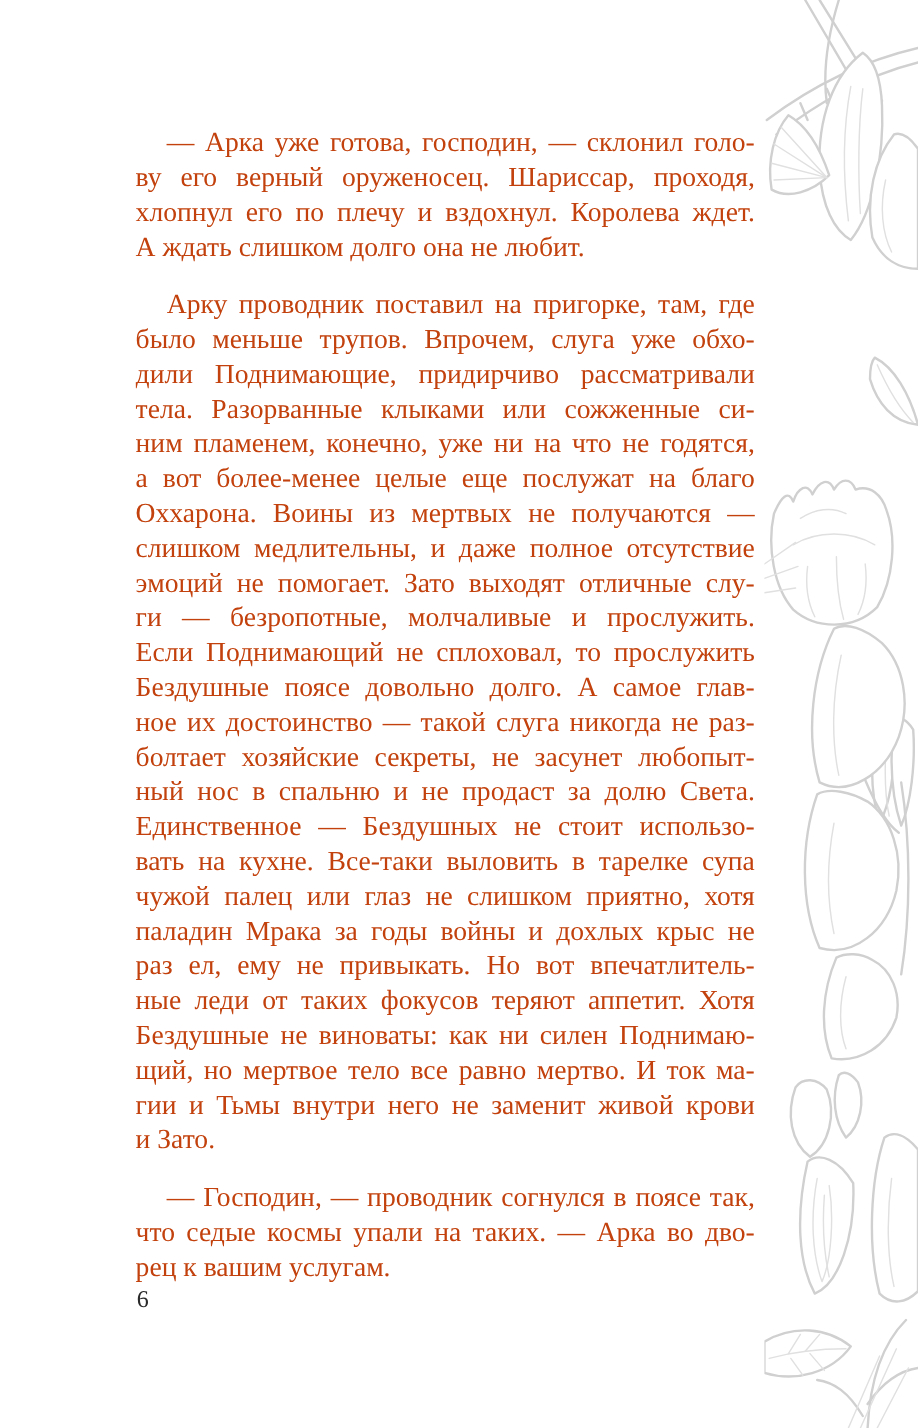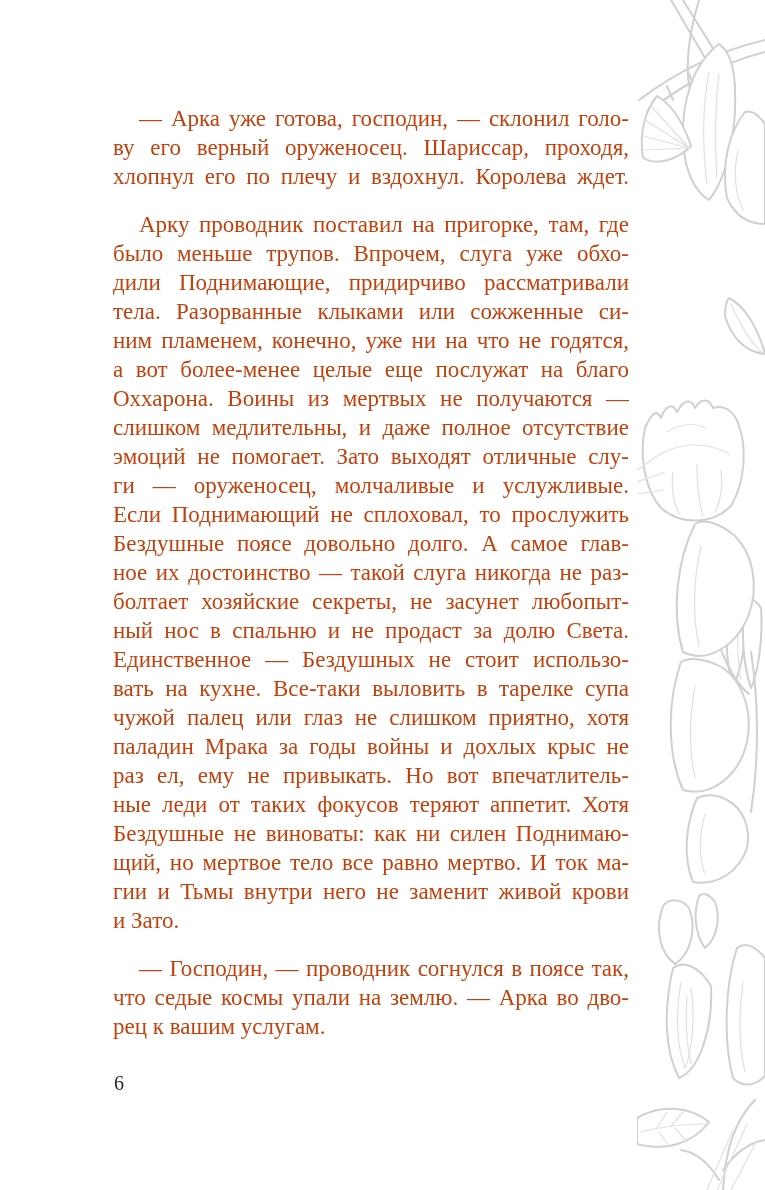--- a/index.html
+++ b/index.html
@@ -124,50 +124,51 @@
       <path stroke="#e0e0e0" stroke-width="1.2" d="M80,1190 L110,1124"></path>
       <path stroke="#e0e0e0" stroke-width="1.2" d="M94,1190 L120,1140"></path>
     </g>
   </svg>
 
   <div class="text-block">
       <div class="para">
         <div class="line first">— Арка уже готова, господин, — склонил голо-</div>
         <div class="line">ву его верный оруженосец. Шариссар, проходя,</div>
         <div class="line">хлопнул его по плечу и вздохнул. Королева ждет.</div>
+        <div class="line last">А ждать слишком долго она не любит.</div>
       </div>
       <div class="para">
         <div class="line first">Арку проводник поставил на пригорке, там, где</div>
         <div class="line">было меньше трупов. Впрочем, слуга уже обхо-</div>
         <div class="line">дили Поднимающие, придирчиво рассматривали</div>
         <div class="line">тела. Разорванные клыками или сожженные си-</div>
         <div class="line">ним пламенем, конечно, уже ни на что не годятся,</div>
         <div class="line">а вот более-менее целые еще послужат на благо</div>
         <div class="line">Оххарона. Воины из мертвых не получаются —</div>
         <div class="line">слишком медлительны, и даже полное отсутствие</div>
         <div class="line">эмоций не помогает. Зато выходят отличные слу-</div>
-        <div class="line">ги — оруженосец, молчаливые и услужливые.</div>
+        <div class="line">ги — безропотные, молчаливые и прослужить.</div>
         <div class="line">Если Поднимающий не сплоховал, то прослужить</div>
         <div class="line">Бездушные поясе довольно долго. А самое глав-</div>
         <div class="line">ное их достоинство — такой слуга никогда не раз-</div>
         <div class="line">болтает хозяйские секреты, не засунет любопыт-</div>
         <div class="line">ный нос в спальню и не продаст за долю Света.</div>
         <div class="line">Единственное — Бездушных не стоит использо-</div>
         <div class="line">вать на кухне. Все-таки выловить в тарелке супа</div>
         <div class="line">чужой палец или глаз не слишком приятно, хотя</div>
         <div class="line">паладин Мрака за годы войны и дохлых крыс не</div>
         <div class="line">раз ел, ему не привыкать. Но вот впечатлитель-</div>
         <div class="line">ные леди от таких фокусов теряют аппетит. Хотя</div>
         <div class="line">Бездушные не виноваты: как ни силен Поднимаю-</div>
         <div class="line">щий, но мертвое тело все равно мертво. И ток ма-</div>
         <div class="line">гии и Тьмы внутри него не заменит живой крови</div>
         <div class="line last">и Зато.</div>
       </div>
       <div class="para">
         <div class="line first">— Господин, — проводник согнулся в поясе так,</div>
-        <div class="line">что седые космы упали на землю. — Арка во дво-</div>
+        <div class="line">что седые космы упали на таких. — Арка во дво-</div>
         <div class="line last">рец к вашим услугам.</div>
       </div>
     </div>
 
   <div class="page-number">6</div>
 
 </div>
 
 </body></html>

